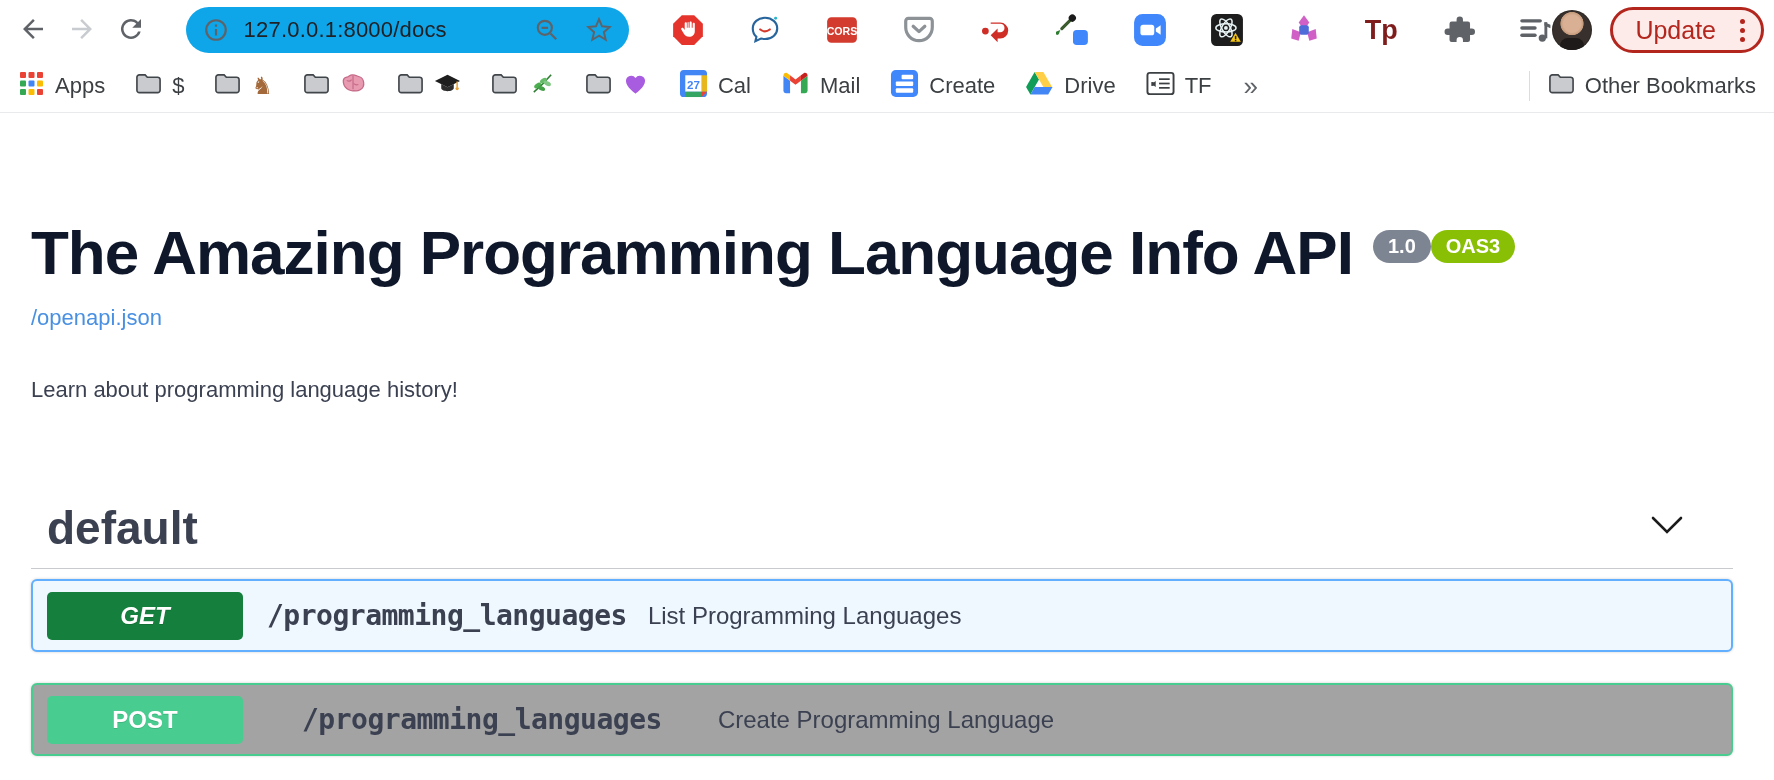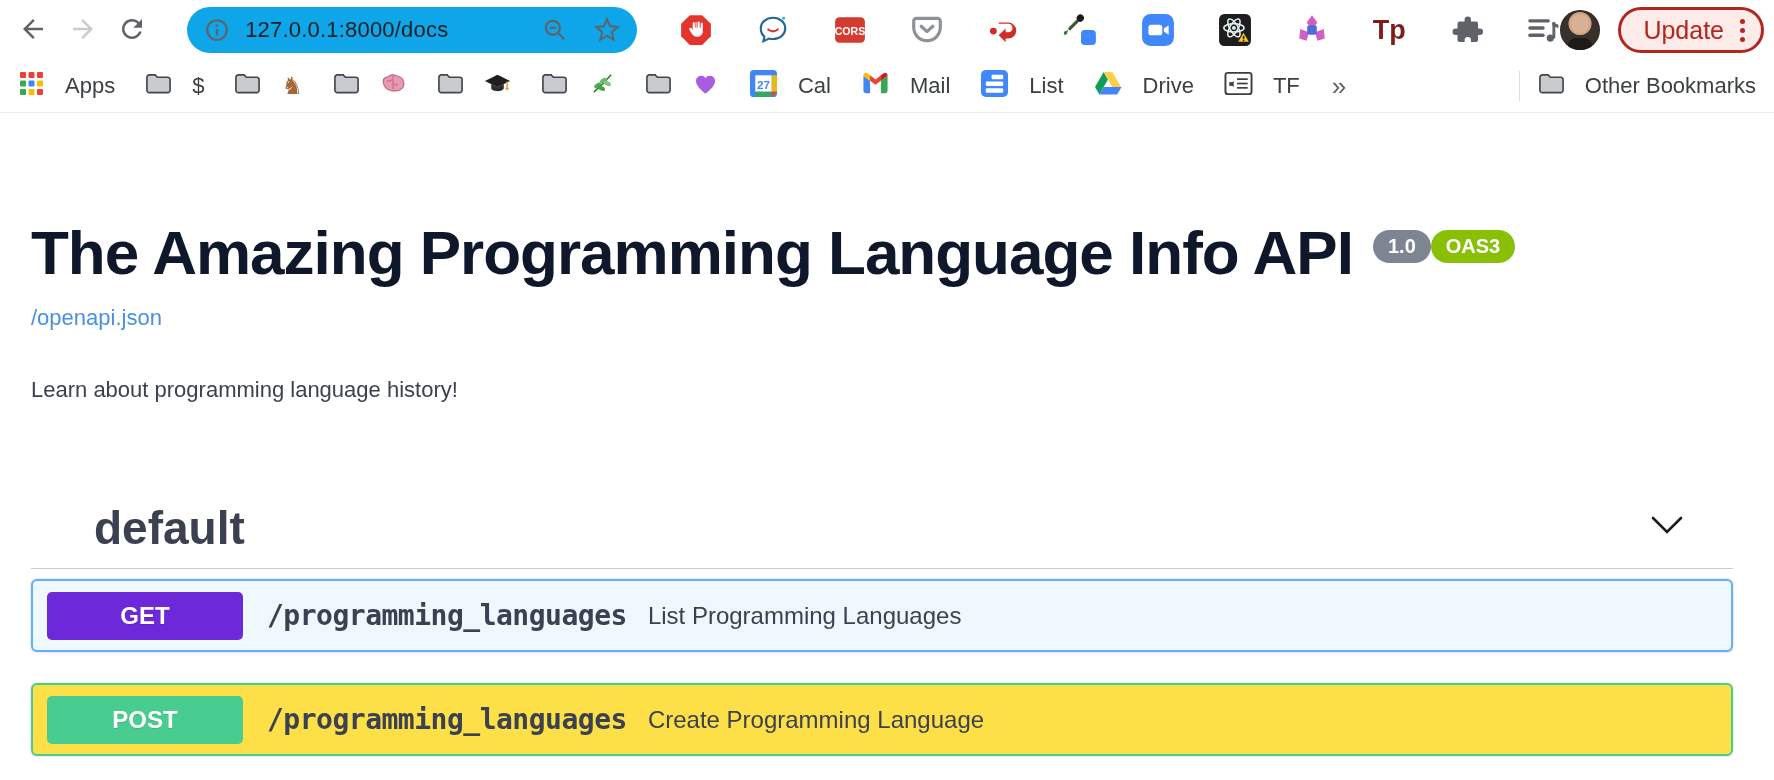--- a/index.html
+++ b/index.html
@@ -18,47 +18,47 @@
   .om-right { margin-left:auto; display:flex; align-items:center; gap:24px; }
   .extbar { display:flex; align-items:center; gap:27px; margin-left:26px; }
   .ext { width:34px; height:34px; display:flex; align-items:center; justify-content:center; cursor:pointer; flex:none;margin-left:16px; }
   .ext svg { width:34px; height:34px; }
   .tp-txt { font-size:27px; font-weight:700; color:#7f1d1d; font-family:"Liberation Sans",sans-serif; }
   .avatar { width:40px; height:40px; border-radius:50%; margin-left:auto; flex:none; cursor:pointer;
             background:radial-gradient(circle at 50% 34%, #d9b094 0 26%, #c49a7c 34%, #37302c 36% 100%);
             box-shadow:inset 0 0 0 1px rgba(0,0,0,.15); position:relative; overflow:hidden; }
   .avatar::after { content:""; position:absolute; left:8px; right:8px; bottom:-4px; height:16px; background:#1d1a19; border-radius:8px 8px 0 0; }
   .update-btn { height:46px; margin-left:18px; margin-right:2px; padding:0 16px 0 22px; border:3px solid #b3261e; border-radius:23px;
-                background:#fcebe9; color:#b3261e; font-size:25px; display:flex; align-items:center; gap:16px; cursor:pointer; }
+                background:#fcebe9; color:#b3261e; font-size:25px; display:flex; align-items:center; gap:24px; cursor:pointer; }
   .dots3 { display:flex; flex-direction:column; gap:4px; }
   .dots3 i { width:5px; height:5px; border-radius:50%; background:#b3261e; }
 
   
   .bookmarks { height:53px; display:flex; align-items:center; padding:0 18px; gap:30px;
                border-bottom:1px solid #e8eaec; background:#fff; }
-  .bm { display:flex; align-items:center; gap:20px; font-size:22px; color:#3c4043; cursor:pointer; white-space:nowrap;text-align:right; }
+  .bm { display:flex; align-items:center; gap:10px; font-size:22px; color:#3c4043; cursor:pointer; white-space:nowrap;text-align:right; }
   .bm svg { width:27px; height:27px; flex:none; }
   .bm .big { width:29px; height:29px; }
   .bm-sep { width:1px; height:30px; background:#dadce0; }
   .bm-chevrons { font-size:26px; color:#5f6368; cursor:pointer; padding:0 2px; }
   .bm-right { margin-left:auto; display:flex; align-items:center; gap:10px; }
 
   
   .page { padding:0 41px 0 31px; }
   .info-head { margin-top:103px; display:flex; align-items:flex-start; }
   .api-title { font-size:62px; line-height:74px; font-weight:700; color:#3b4151; letter-spacing:-1px; white-space:nowrap; }
   .badges { display:flex; margin:14px 0 0 20px; }
   .badge { height:33px; padding:0 15px; border-radius:17px; color:#fff; font-size:20px; font-weight:700;
            display:flex; align-items:center; }
   .spec-link { display:inline-block; margin-top:15px; font-size:22px; color:#4990e2; text-decoration:none; cursor:pointer; }
   .api-desc { margin-top:46px; font-size:22px; color:#3b4151; }
 
   .tag-section { margin-top:85px; padding:14px 16px; border-bottom:1px solid #c8cace;
                  display:flex; align-items:center; justify-content:space-between; cursor:pointer; }
-  .tag-name { font-size:46px; font-weight:700; color:#3b4151; line-height:52px;margin-left:47px; }
+  .tag-name { font-size:46px; font-weight:700; color:#3b4151; line-height:52px; }
   .tag-arrow { margin-right:34px; }
   .tag-arrow svg { width:32px; height:20px; }
 
   .opblock { height:73px; border:2px solid; border-radius:6px; display:flex; align-items:center;
              padding:0 14px; box-shadow:0 0 3px rgba(0,0,0,.19); cursor:pointer; }
   .opblock.get  { margin-top:10px; }
   .opblock.post { margin-top:31px; }
   .method { width:196px; height:48px; border-radius:5px; color:#fff; font-weight:700; font-size:24px;
             display:flex; align-items:center; justify-content:center; text-shadow:0 1px 0 rgba(0,0,0,.12); flex:none; }
   .path { margin-left:24px; font-family:"DejaVu Sans Mono", monospace; font-weight:700; font-size:28px;
@@ -314,21 +314,21 @@
     <span>Mail</span>
   </span>
 
   <span class="bm">
     <span><svg class="big" viewBox="0 0 30 30">
           <rect x="1" y="1" width="28" height="28" rx="5" fill="#4087fc"></rect>
           <rect x="12" y="6" width="12" height="4.5" rx="1" fill="#fff"></rect>
           <rect x="6" y="13" width="18" height="4.5" rx="1" fill="#fff"></rect>
           <rect x="6" y="20" width="18" height="4.5" rx="1" fill="#fff"></rect>
         </svg></span>
-    <span>List</span>
+    <span>Create</span>
   </span>
 
   <span class="bm">
     <span><svg class="big" viewBox="0 0 28 26">
           <path fill="#0f9d58" d="M9.3 2 1 16.4l4.2 7.2L13.5 9.2z"></path>
           <path fill="#ffcf48" d="M9.3 2l8.4 14.4h8.4L17.7 2z"></path>
           <path fill="#4285f4" d="M5.2 23.6h17.2l4.2-7.2H9.4z"></path>
         </svg></span>
     <span>Drive</span>
   </span>
@@ -377,24 +377,24 @@
   <div class="tag-section">
     <span class="tag-name">default</span>
     <span class="tag-arrow">
       <svg viewBox="0 0 32 20" fill="none" stroke="#1b1b1b" stroke-width="2.6" stroke-linecap="round">
           <polyline points="2,2 16,16 30,2"></polyline>
         </svg>
     </span>
   </div>
 
   <div class="opblock get" style="border-color: rgb(97, 175, 254); background-color: rgb(239, 247, 255);">
-    <span class="method" style="background-color: #6d28d9;">GET</span>
+    <span class="method" style="background-color: #15803d; font-style: italic;">GET</span>
     <span class="path">/programming_languages</span>
     <span class="summary">List Programming Languages</span>
   </div>
 
-  <div class="opblock post" style="border-color: rgb(73, 204, 144); background-color: #fde047;">
+  <div class="opblock post" style="border-color: rgb(73, 204, 144); background-color: #a3a3a3; gap: 35px;">
     <span class="method" style="background-color: rgb(73, 204, 144);">POST</span>
     <span class="path">/programming_languages</span>
     <span class="summary">Create Programming Language</span>
   </div>
 
 </div>
 
 </body></html>

